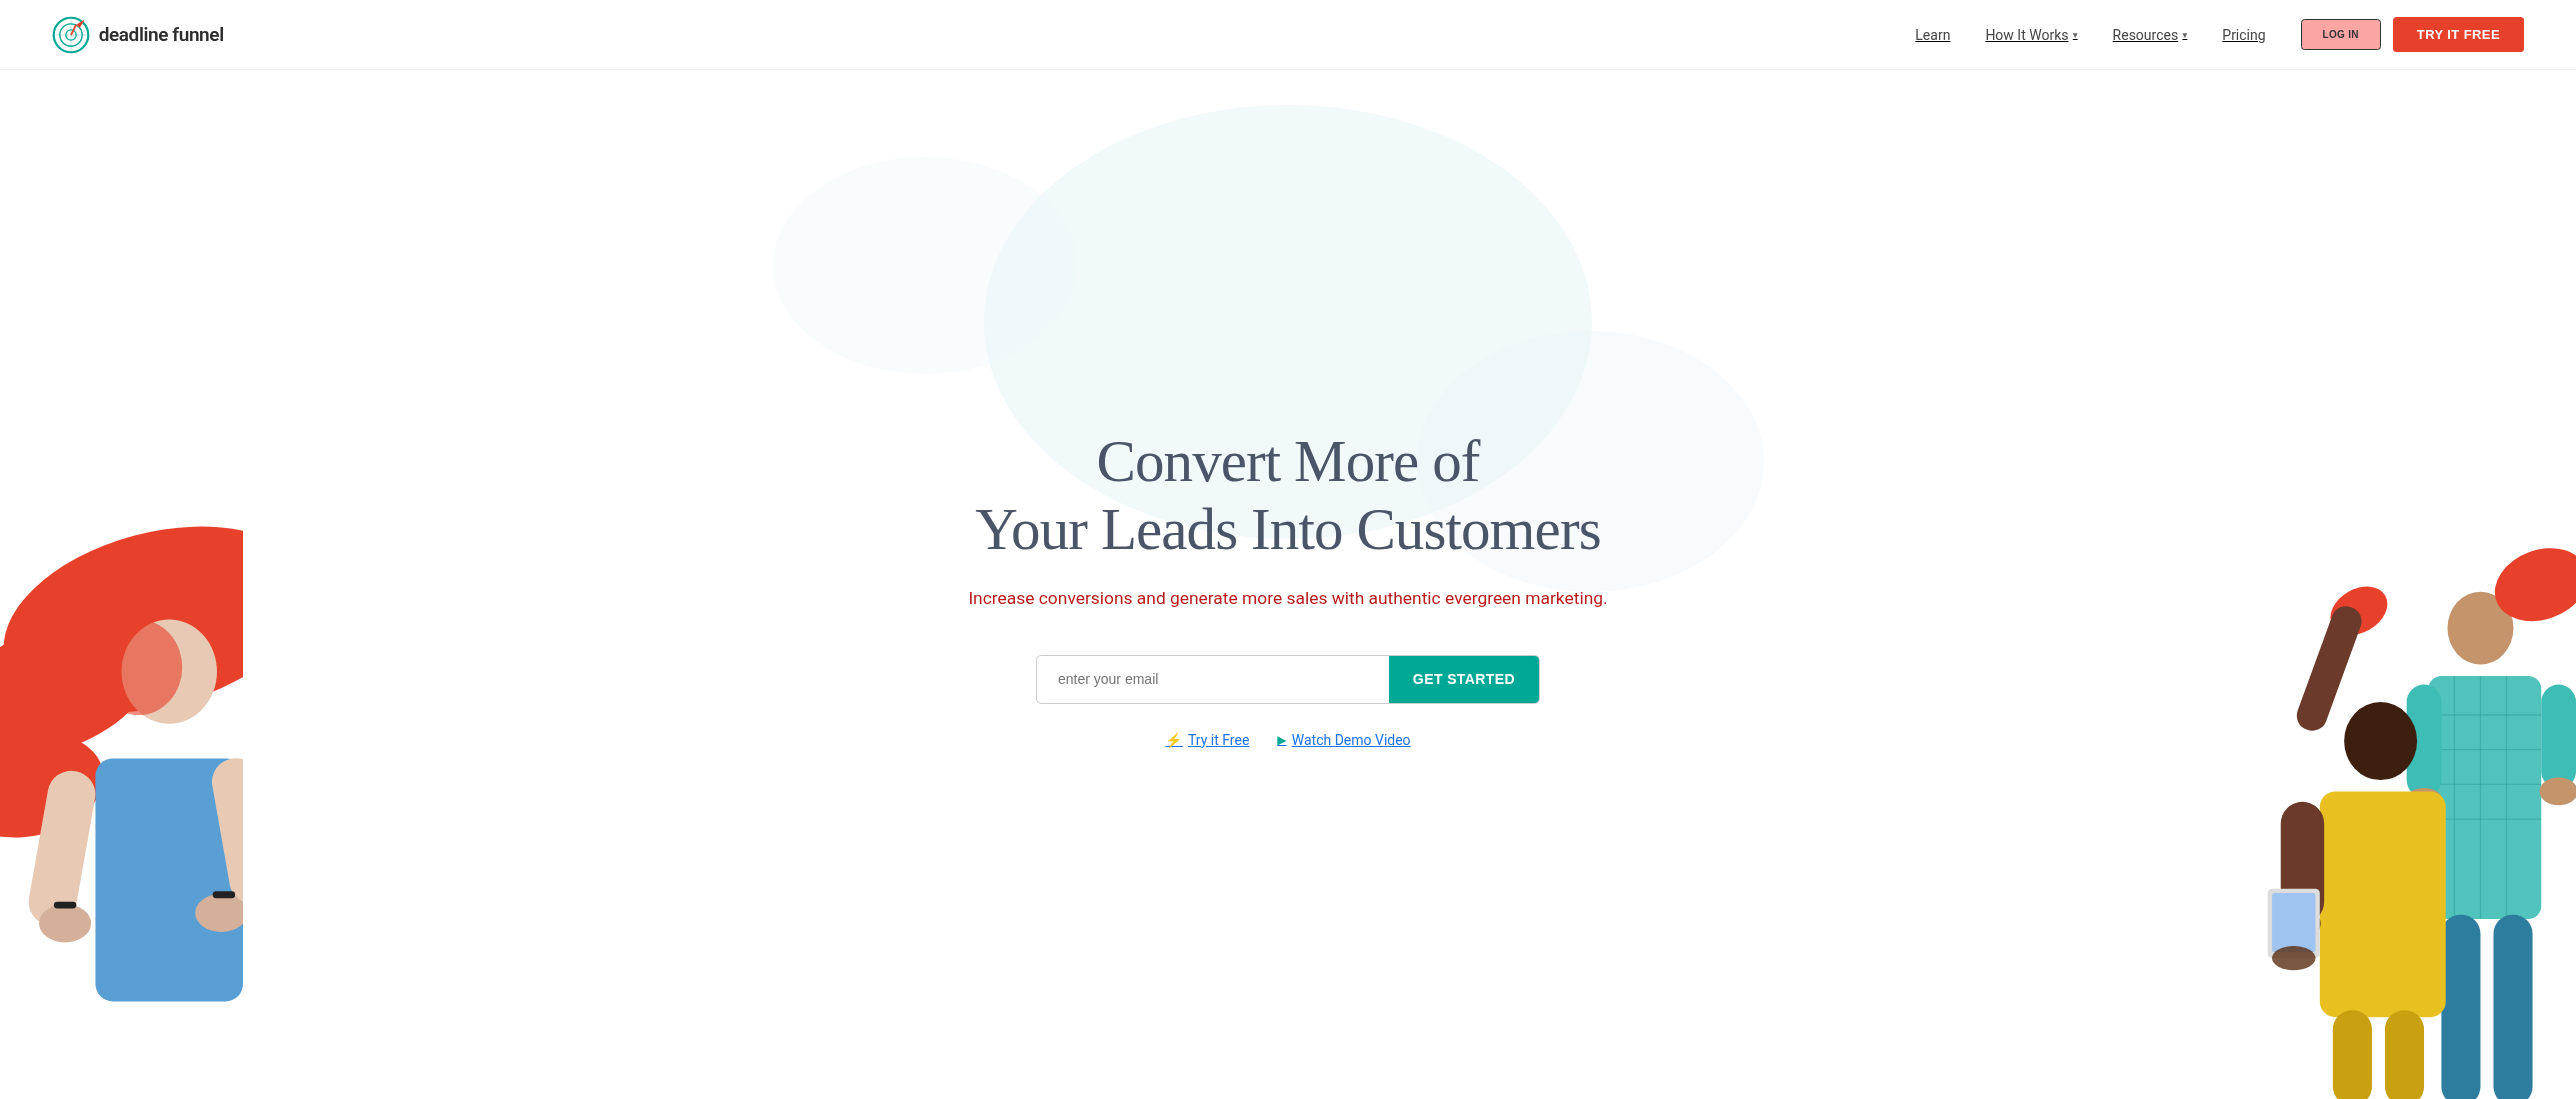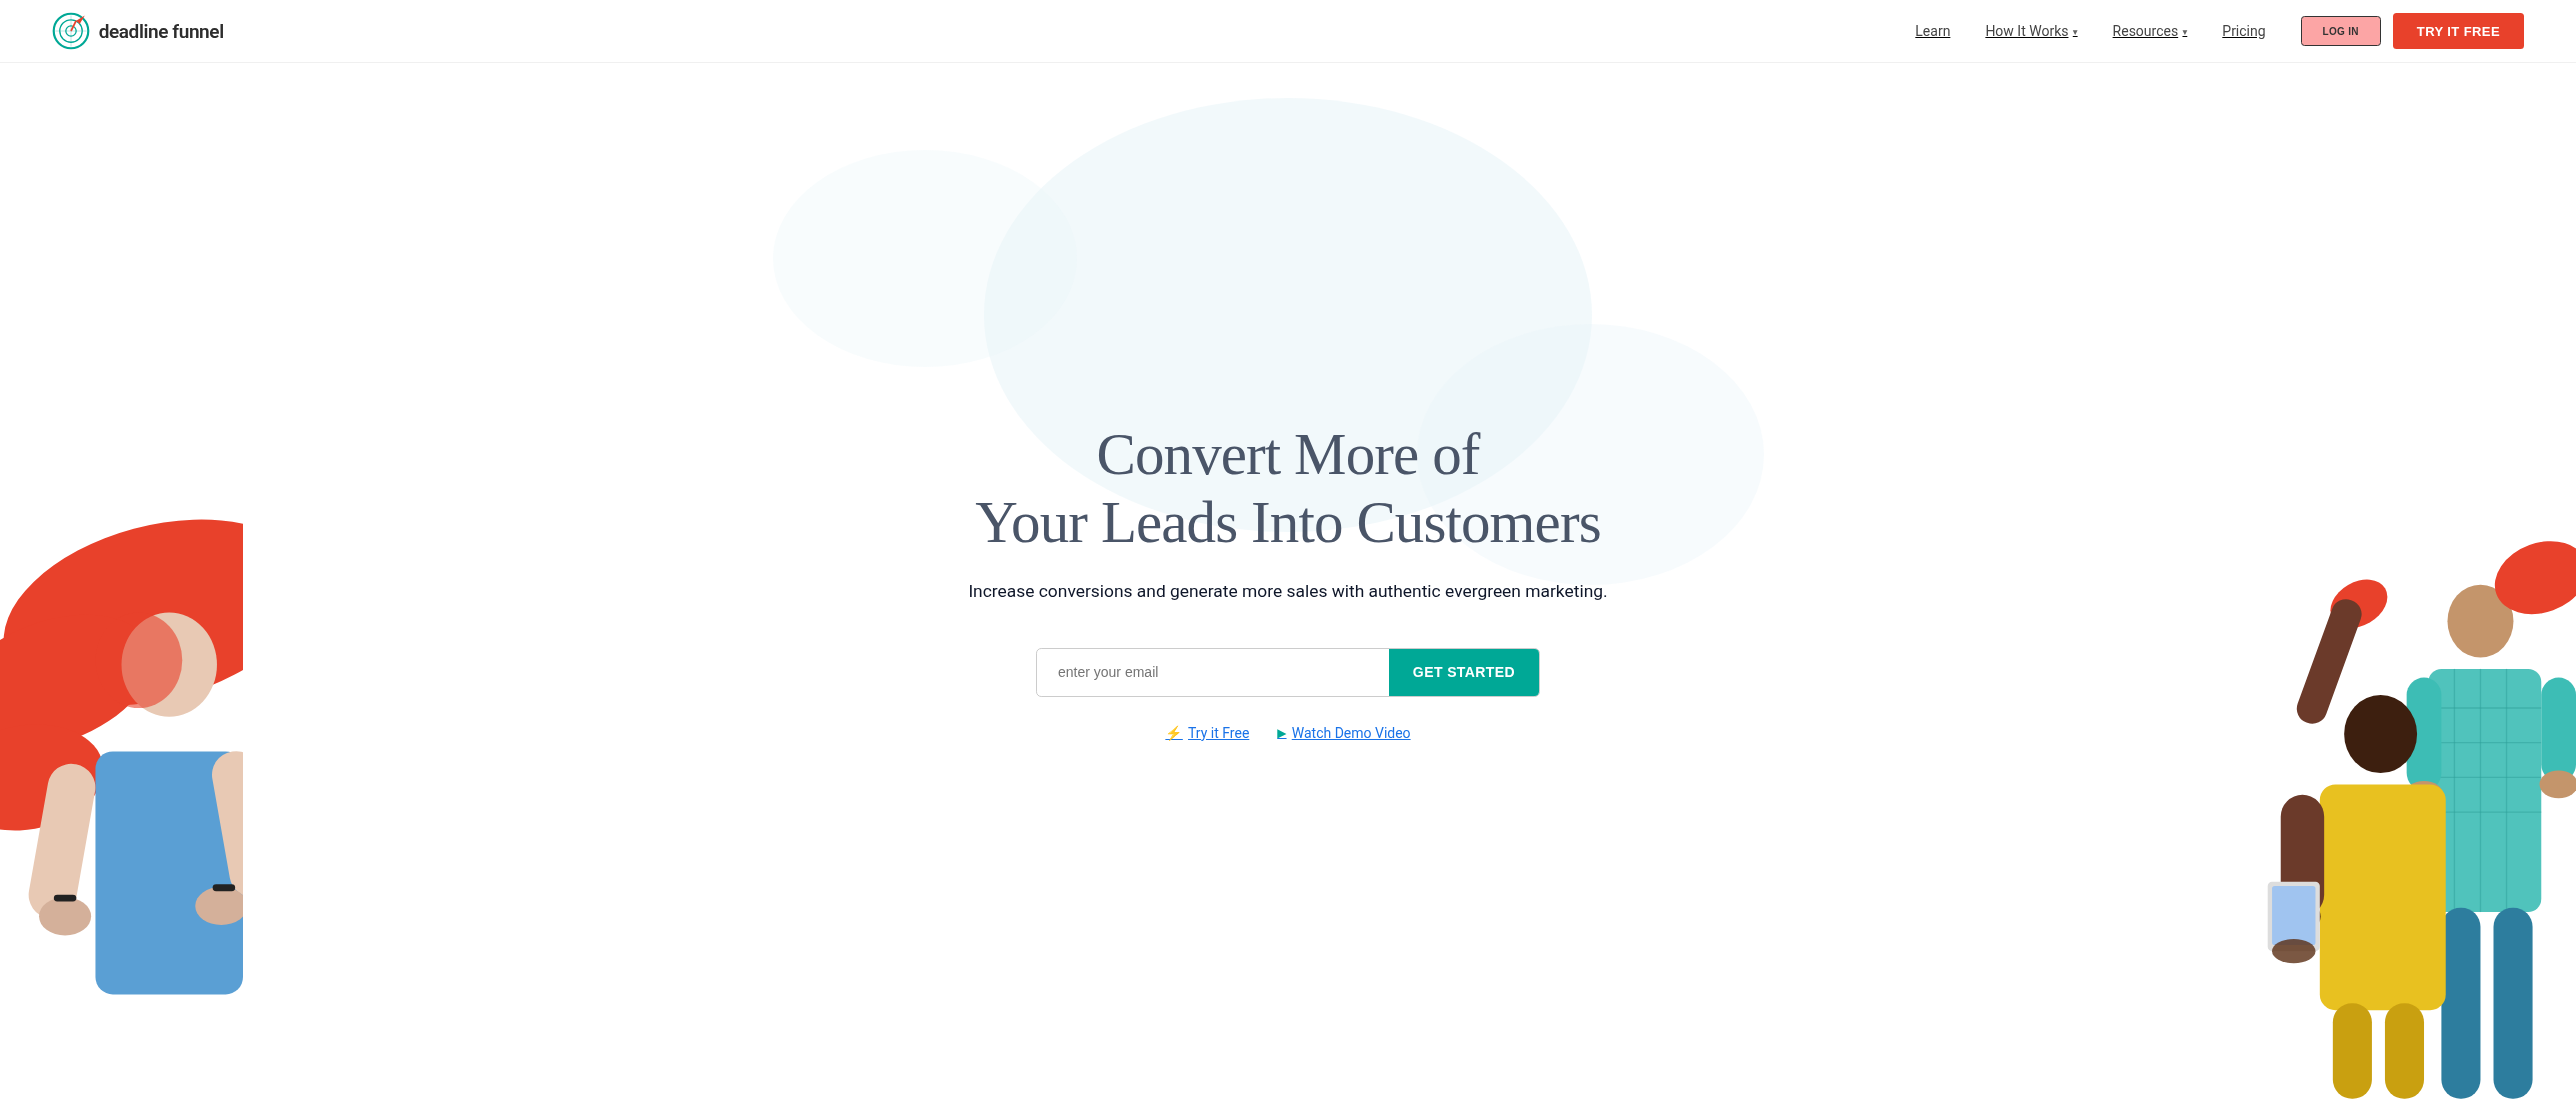--- a/index.html
+++ b/index.html
@@ -9,21 +9,21 @@
       background: #fff;
       overflow-x: hidden;
       min-height: 100vh;
     }
 
     
     .navbar {
       display: flex;
       align-items: center;
       padding: 0 52px;
-      height: 63px;
+      height: 70px;
       background: #fff;
       border-bottom: 0.9px solid #f0f0f0;
       position: relative;
       z-index: 10;
     }
 
     .logo-area {
       display: flex;
       align-items: center;
       gap: 8.7px;
@@ -160,21 +160,21 @@
       color: #4a5568;
       line-height: 1.15;
       margin-bottom: 21px;
       font-family: Georgia, 'Times New Roman', serif;
       letter-spacing: -0.9px;
       text-align: center;
     }
 
     .hero-subtitle {
       font-size: 17.4px;
-      color: #0f172a;
+      color: #b91c1c;
       margin-bottom: 42px;
       line-height: 1.6;
       font-weight: 400;
     }
 
     
     .email-form {
       display: flex;
       align-items: center;
       max-width: 504px;

